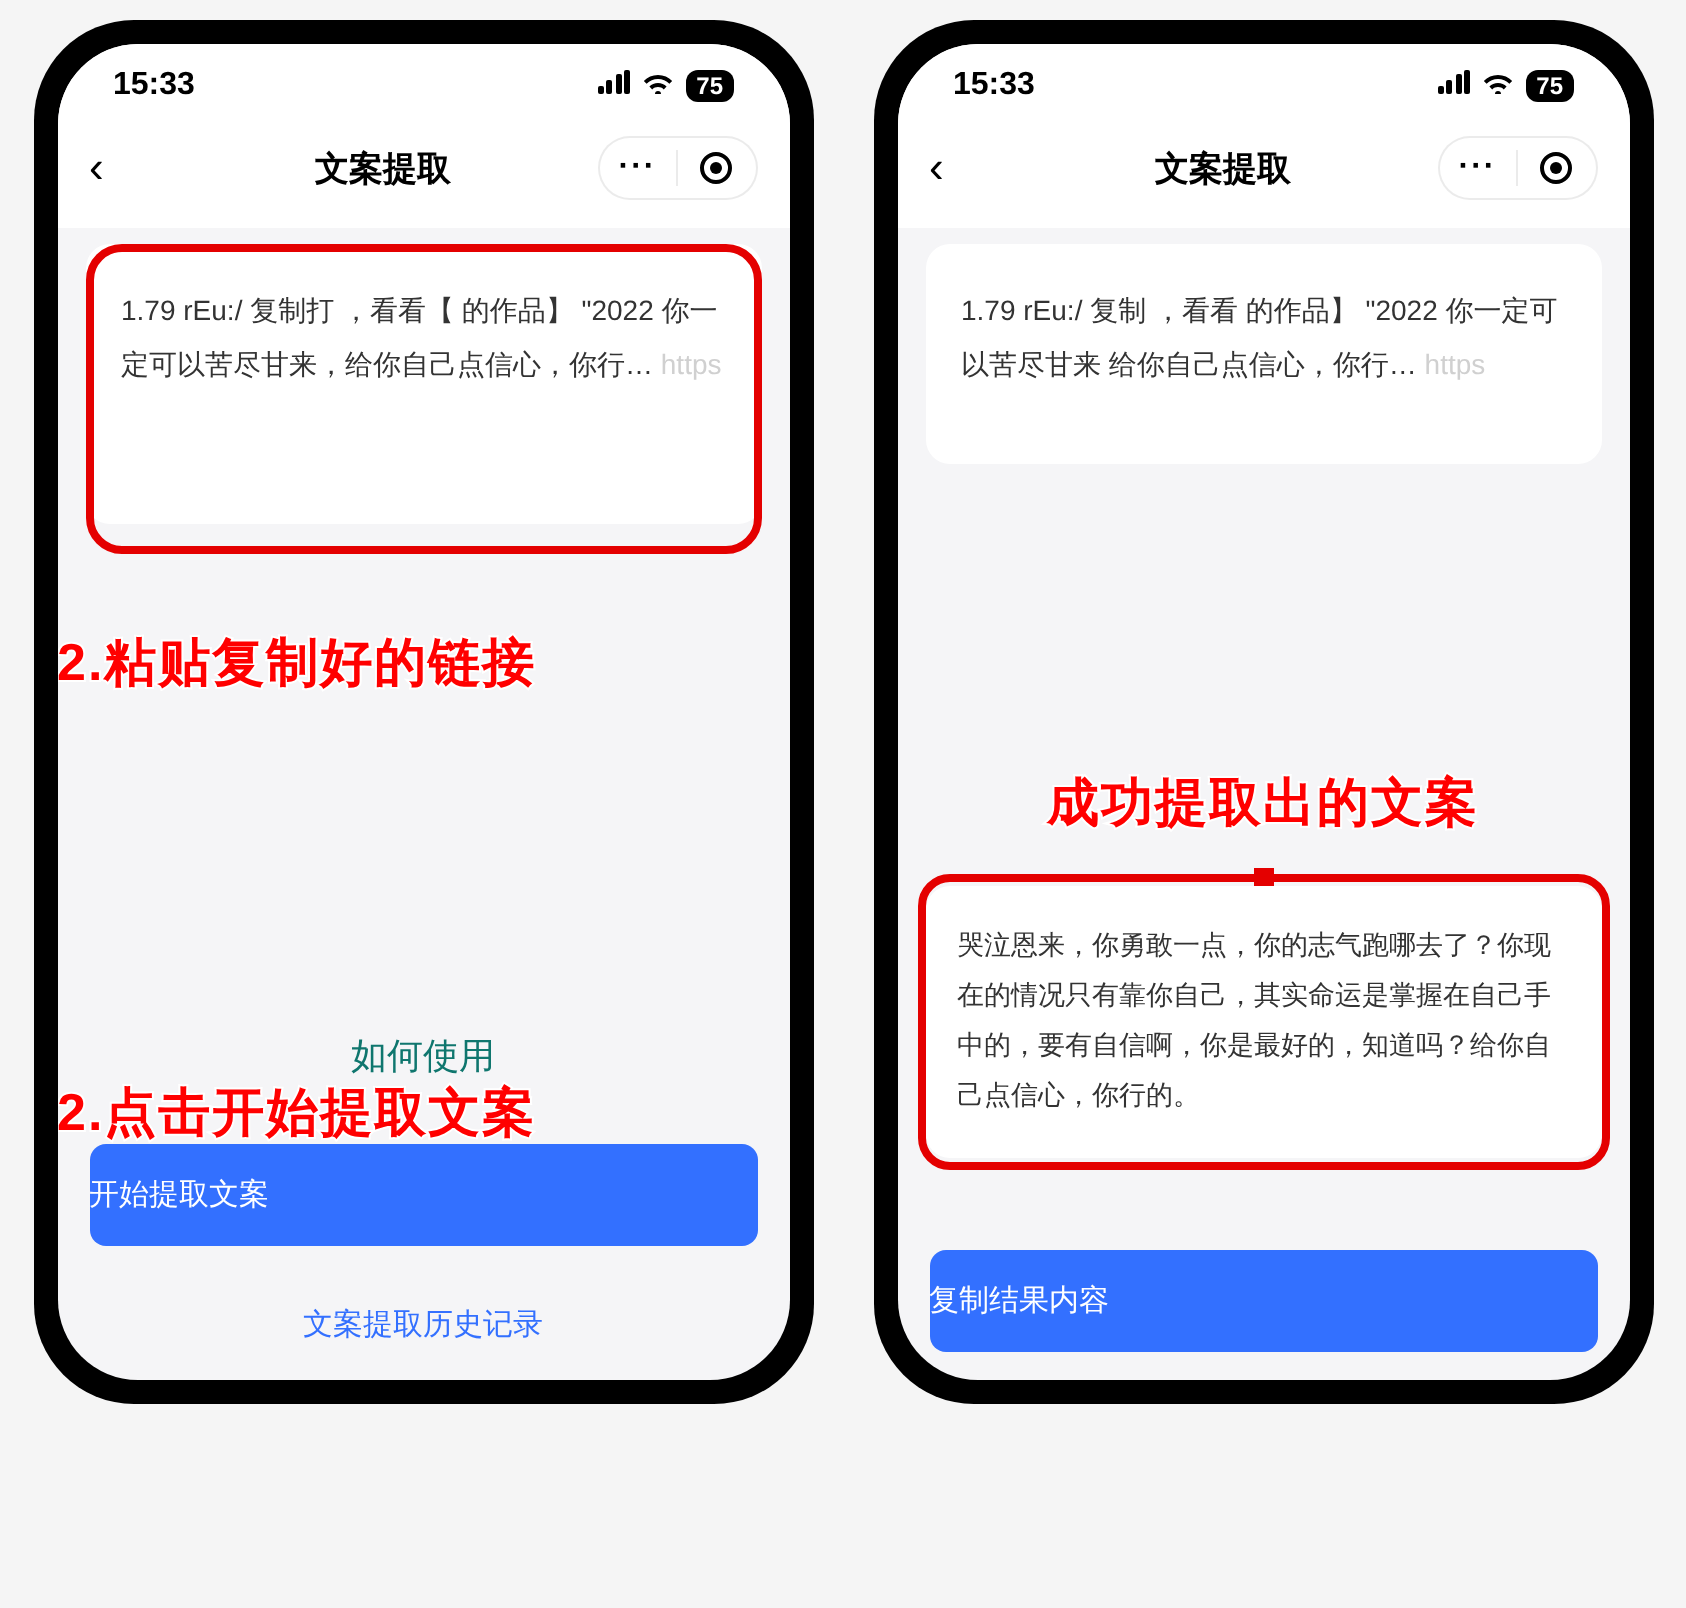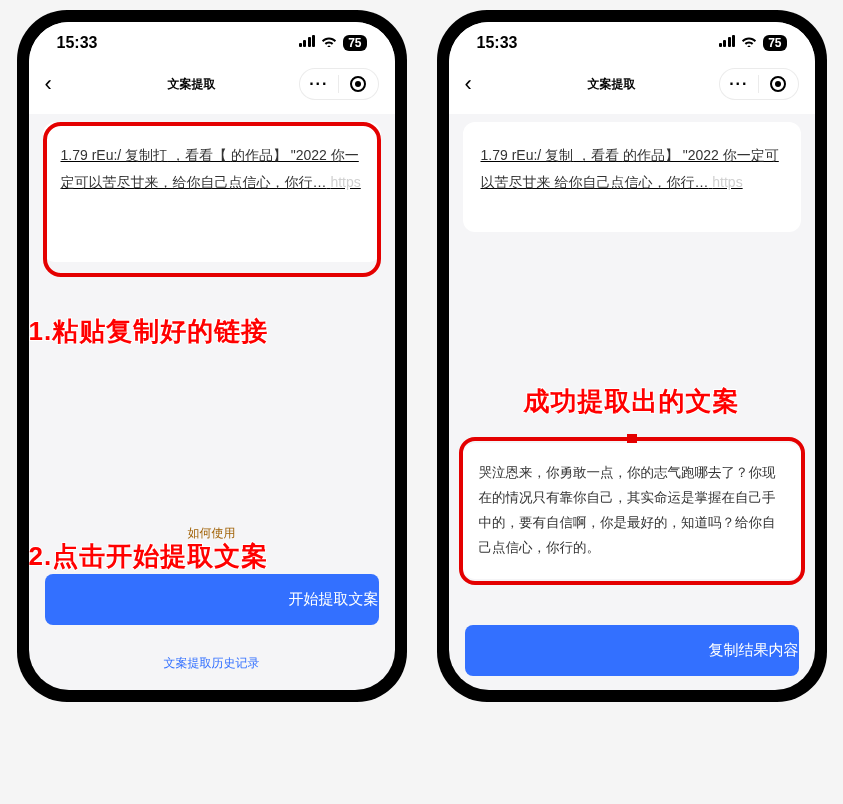--- a/index.html
+++ b/index.html
@@ -60,21 +60,21 @@
       padding: 10px 16px 14px;
       background: #fff;
     }
     .nav-back {
       font-size: 22px;
       font-weight: 300;
       width: 40px;
       cursor: pointer;
     }
     .nav-title {
-      font-size: 12px;
+      font-size: 17px;
       font-weight: 600;
       flex: 1;
       text-align: center;
     }
     .nav-actions {
       display: flex;
       gap: 0;
       align-items: center;
       background: #fff;
       border: 1px solid rgba(0,0,0,.08);
@@ -103,59 +103,58 @@
       padding: 8px 14px;
       display: flex;
       flex-direction: column;
       position: relative;
       overflow: hidden;
     }
     .card {
       background: #fff;
       border-radius: 12px;
       padding: 20px 18px;
-      text-decoration: underline;
     }
     .input-card {
       min-height: 140px;
       position: relative;
     }
     .input-text {
       font-size: 14px;
       color: #333;
       line-height: 1.9;
     }
     .input-text .faded { color: #d0d0d0; }
     .fill { flex: 1; }
     .bottom-area {
       display: flex;
       flex-direction: column;
       gap: 20px;
       padding-bottom: 6px;
     }
     .link-btn {
       text-align: center;
-      font-size: 12px;
-      color: #a16207;
+      font-size: 18px;
+      color: #0f766e;
       padding: 12px 0;
       cursor: pointer;
     }
     .primary-btn {
       background: #3370ff;
       color: #fff;
-      text-align: right;
+      text-align: left;
       padding: 16px 0;
       border-radius: 8px;
       font-size: 15px;
       cursor: pointer;
       margin: 0 2px;
     }
     .history-link {
       text-align: center;
-      font-size: 12px;
+      font-size: 15px;
       color: #3370ff;
       padding: 10px 0 4px;
       cursor: pointer;
     }
     .highlight-box {
       border: 4px solid #e40000;
       border-radius: 16px;
       position: absolute;
       pointer-events: none;
     }
@@ -227,21 +226,21 @@
     <div class="content">
       <div class="card input-card">
         <div class="input-text">
           <span>1.79 rEu:/ 复制打</span>
           <span>，看看【</span>
           <span>的作品】 "2022 你一定可以苦尽甘来，给你自己点信心，你行…</span>
           <span class="faded">https</span>
         </div>
         <div class="highlight-box hb1"></div>
       </div>
-      <div class="annotation ann1">1.粘贴复制好的链接</div>
+      <div class="annotation ann1">2.粘贴复制好的链接</div>
       <div class="fill"></div>
       <div class="annotation ann2">2.点击开始提取文案</div>
       <div class="bottom-area">
         <div class="link-btn">如何使用</div>
         <div class="primary-btn">开始提取文案</div>
         <div class="history-link">文案提取历史记录</div>
       </div>
     </div>
   </div>
 </div>

